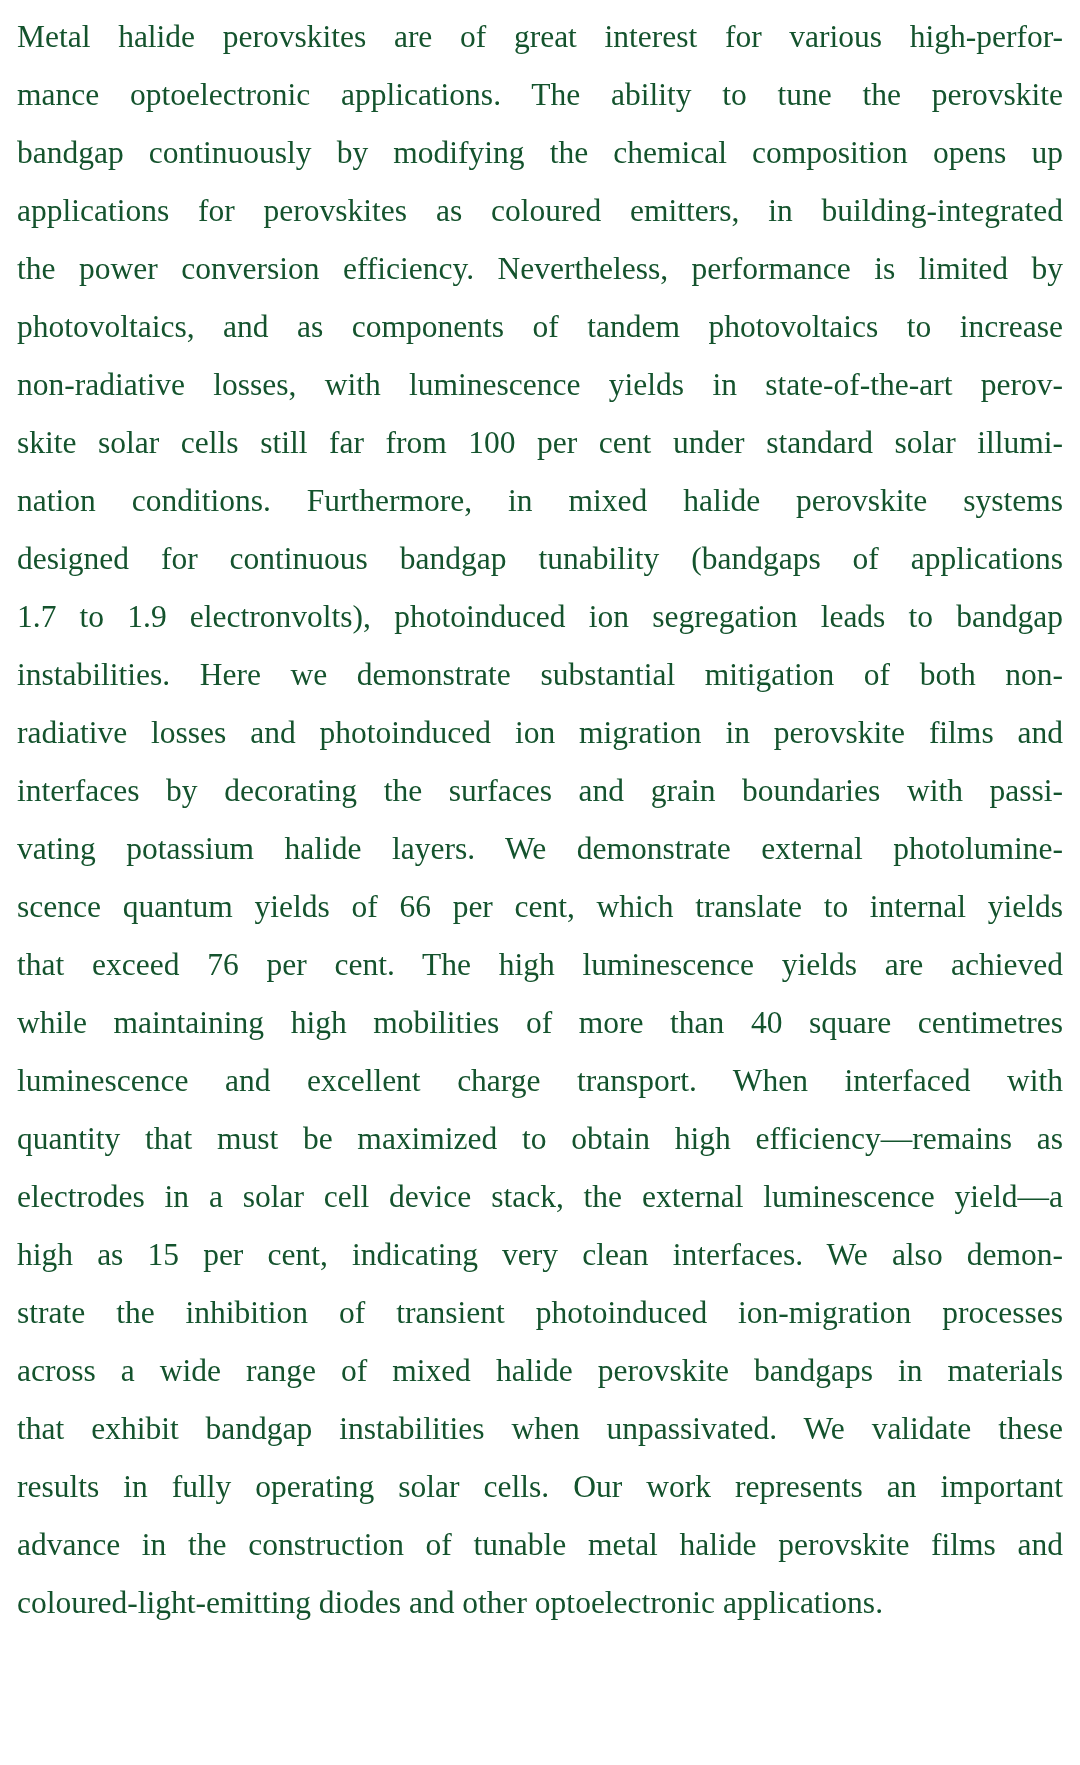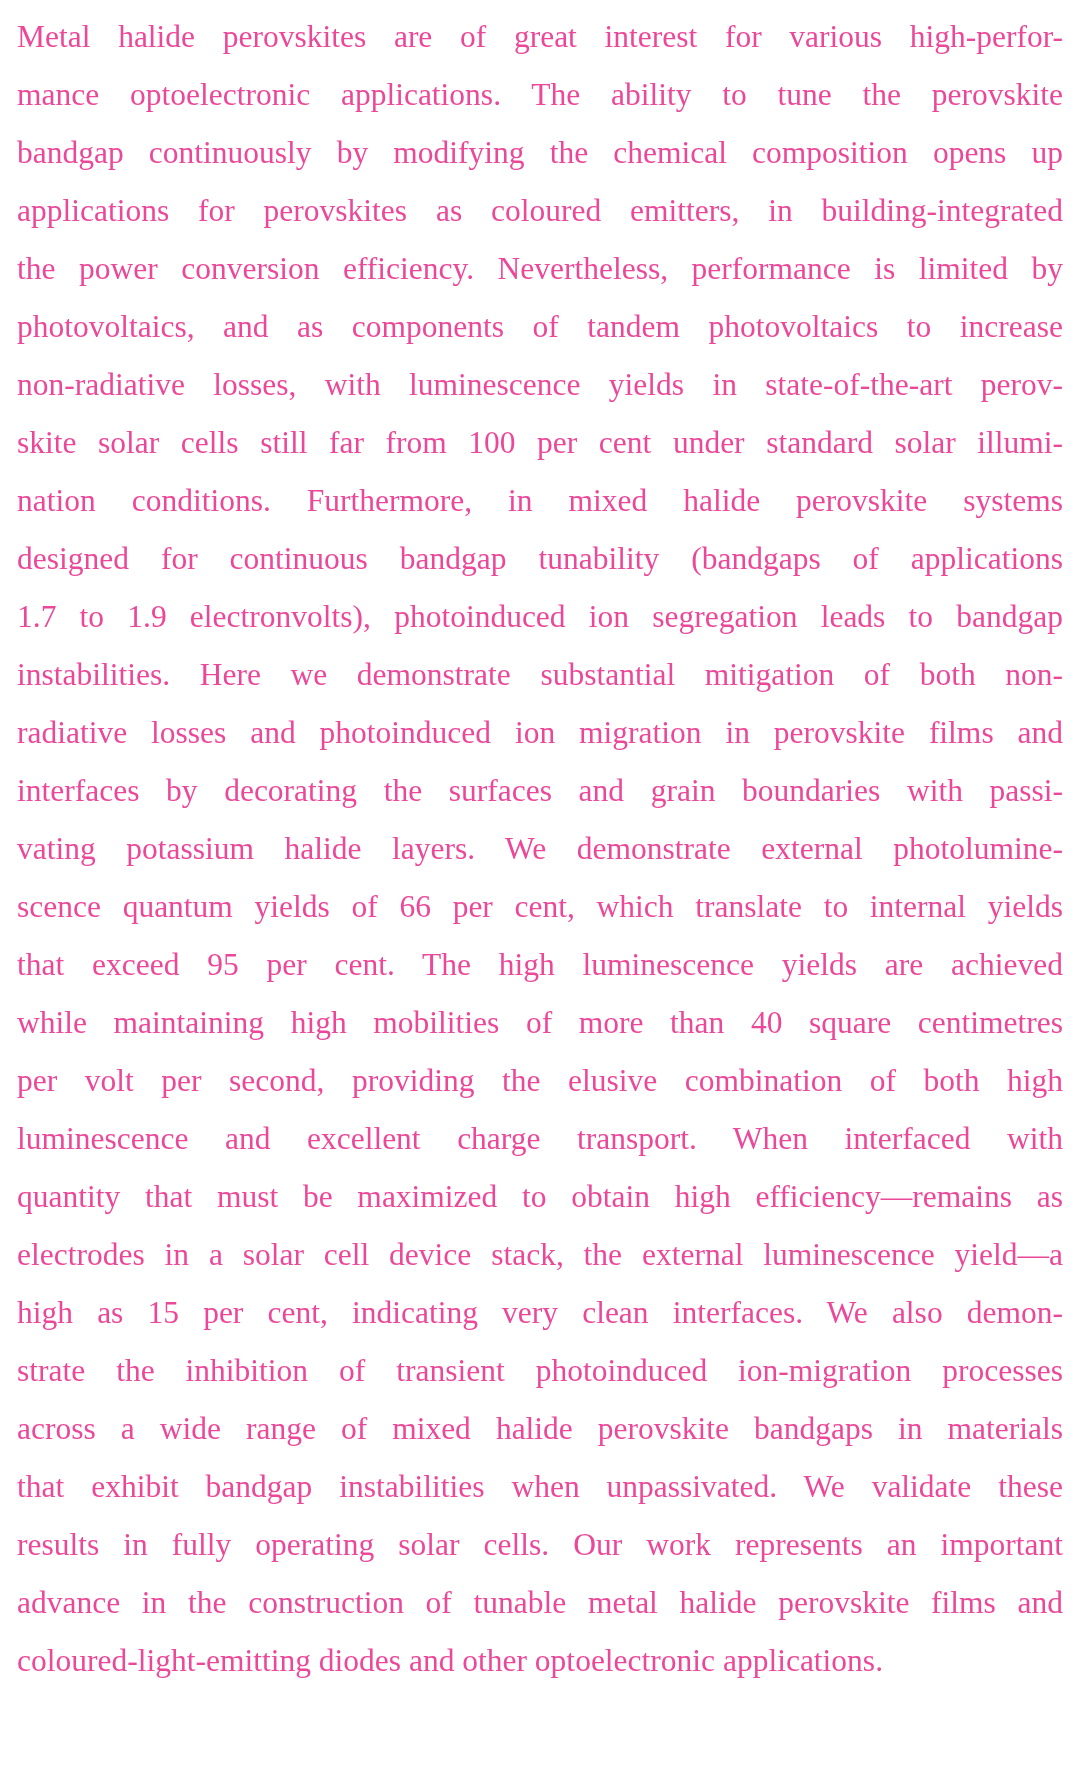--- a/index.html
+++ b/index.html
@@ -1,20 +1,20 @@
 <!DOCTYPE html>
 <html><head>
 <meta charset="utf-8">
 <style>
   html, body { margin: 0; padding: 0; background: #ffffff; }
   body { width: 1080px; height: 1765px; overflow: hidden; }
   .abstract {
     position: absolute; left: 17px; top: 8px; width: 1046px;
     font-family: "Liberation Serif", serif;
-    font-size: 31.5px; line-height: 58px; color: #ec4899;
+    font-size: 31.5px; line-height: 58px; color: #14532d;
   }
   .line { display: block; white-space: nowrap; text-align: justify; text-align-last: justify; height: 58px; }
   .line.last { text-align-last: left; }
 </style>
 </head>
 <body>
 
 <div class="abstract" id="abstract">
     <span class="line">Metal halide perovskites are of great interest for various high-perfor-</span>
     <span class="line">mance optoelectronic applications. The ability to tune the perovskite</span>
@@ -25,23 +25,22 @@
     <span class="line">non-radiative losses, with luminescence yields in state-of-the-art perov-</span>
     <span class="line">skite solar cells still far from 100 per cent under standard solar illumi-</span>
     <span class="line">nation conditions. Furthermore, in mixed halide perovskite systems</span>
     <span class="line">designed for continuous bandgap tunability (bandgaps of applications</span>
     <span class="line">1.7 to 1.9 electronvolts), photoinduced ion segregation leads to bandgap</span>
     <span class="line">instabilities. Here we demonstrate substantial mitigation of both non-</span>
     <span class="line">radiative losses and photoinduced ion migration in perovskite films and</span>
     <span class="line">interfaces by decorating the surfaces and grain boundaries with passi-</span>
     <span class="line">vating potassium halide layers. We demonstrate external photolumine-</span>
     <span class="line">scence quantum yields of 66 per cent, which translate to internal yields</span>
-    <span class="line">that exceed 95 per cent. The high luminescence yields are achieved</span>
+    <span class="line">that exceed 76 per cent. The high luminescence yields are achieved</span>
     <span class="line">while maintaining high mobilities of more than 40 square centimetres</span>
-    <span class="line">per volt per second, providing the elusive combination of both high</span>
     <span class="line">luminescence and excellent charge transport. When interfaced with</span>
     <span class="line">quantity that must be maximized to obtain high efficiency—remains as</span>
     <span class="line">electrodes in a solar cell device stack, the external luminescence yield—a</span>
     <span class="line">high as 15 per cent, indicating very clean interfaces. We also demon-</span>
     <span class="line">strate the inhibition of transient photoinduced ion-migration processes</span>
     <span class="line">across a wide range of mixed halide perovskite bandgaps in materials</span>
     <span class="line">that exhibit bandgap instabilities when unpassivated. We validate these</span>
     <span class="line">results in fully operating solar cells. Our work represents an important</span>
     <span class="line">advance in the construction of tunable metal halide perovskite films and</span>
     <span class="line last">coloured-light-emitting diodes and other optoelectronic applications.</span>

